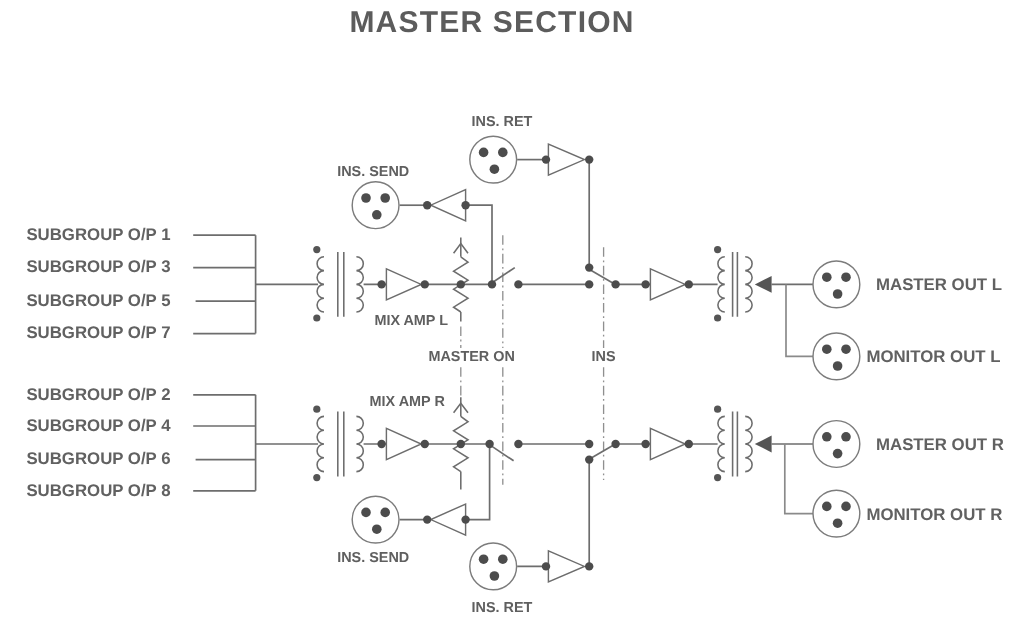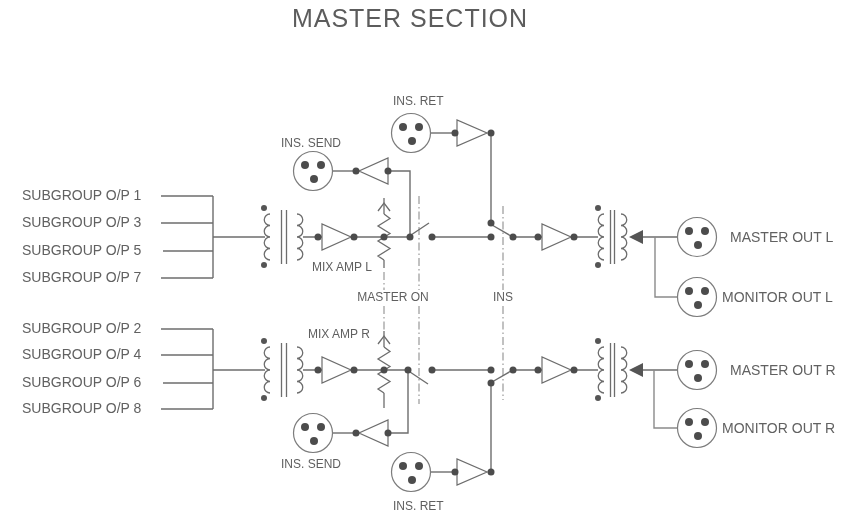--- a/index.html
+++ b/index.html
@@ -1,17 +1,17 @@
 <!DOCTYPE html>
 <html><head>
 <meta charset="utf-8">
 <style>
   html,body{margin:0;padding:0;background:#ffffff;}
   .stage{position:relative;width:856px;height:516px;background:#ffffff;overflow:hidden;
-         font-family:"Liberation Sans", sans-serif;}
+         font-family:"Liberation Sans", sans-serif;font-weight:bold;}
   svg text{font-family:"Liberation Sans", sans-serif;}
   .title-txt{font-size:25px;letter-spacing:1px;fill:#5c5c5c;}
   .lbl{font-size:12px;fill:#5f5f5f;}
   .lbl-lg{font-size:14px;fill:#616161;}
   .wire{stroke:#6d6d6d;stroke-width:1.4;fill:none;}
   .wire-lt{stroke:#8a8a8a;stroke-width:1.4;fill:none;}
   .sym{stroke:#6d6d6d;stroke-width:1.3;fill:none;}
   .tri{stroke:#6d6d6d;stroke-width:1.2;fill:none;}
   .tri-solid{fill:#555555;stroke:none;}
   .xlr{stroke:#7c7c7c;stroke-width:1.2;fill:#ffffff;}

